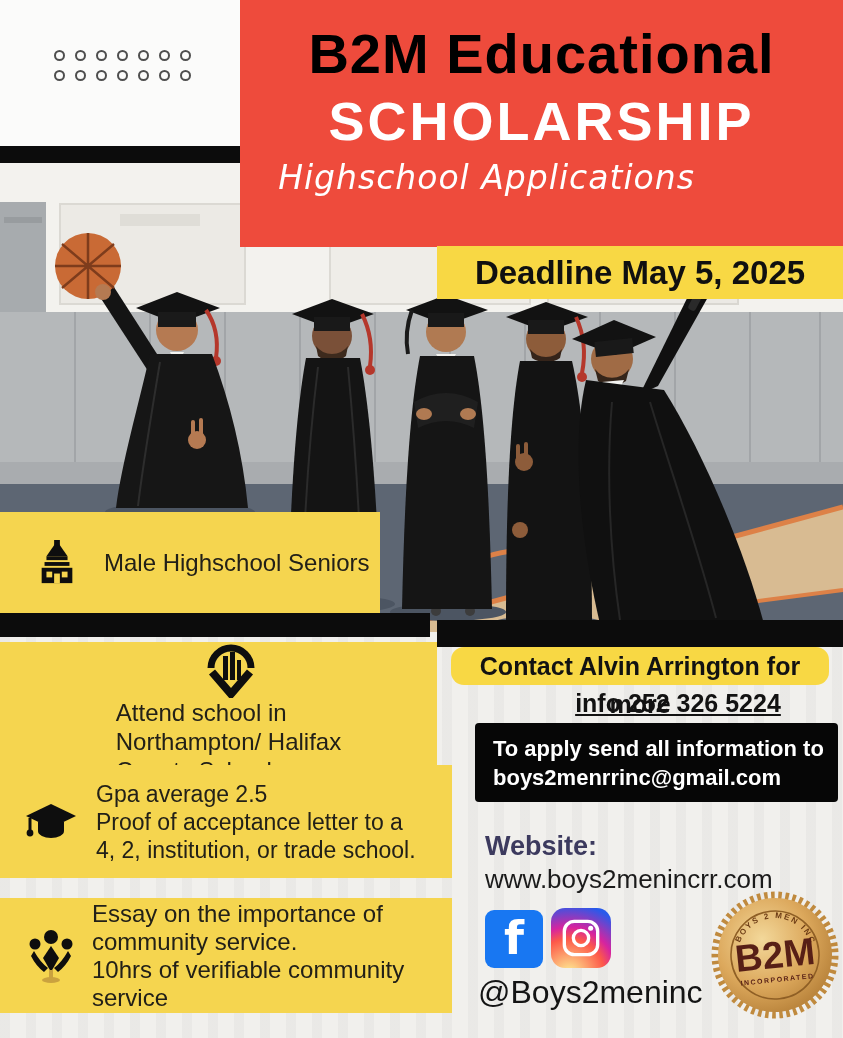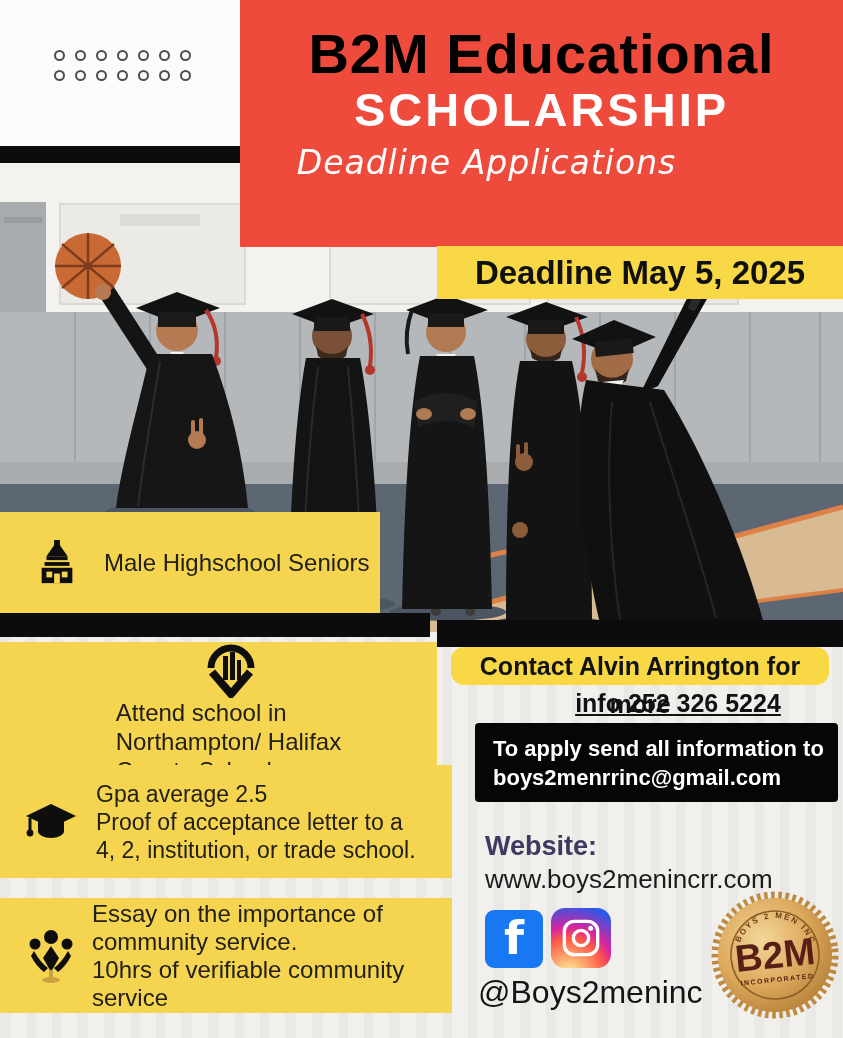--- a/index.html
+++ b/index.html
@@ -23,21 +23,21 @@
 
   
   .topcard{left:0;top:0;width:252px;height:146px;background:#fbfbfa;}
   .dots{position:absolute;left:54px;top:50px;display:grid;grid-template-columns:repeat(7,1fr);grid-gap:9px 10px;}
   .dot{width:7px;height:7px;border:2.5px solid #4e4e4e;border-radius:50%;background:transparent;}
   .strip-left{left:0;top:146px;width:252px;height:17px;background:#0c0c0c;}
 
   
   .header{left:240px;top:0;width:603px;height:247px;background:#ee4b3c;text-align:center;}
   .title-accent{margin-top:26px;font-size:56px;font-weight:bold;letter-spacing:1px;color:#000000;line-height:1;}
-  .title-main{margin-top:4px;font-size:47px;font-weight:bold;letter-spacing:3px;color:#ffffff;line-height:1;}
+  .title-main{margin-top:12px;font-size:54px;font-weight:bold;letter-spacing:3px;color:#ffffff;line-height:1;}
   .subtitle{margin-top:10px;font-size:33px;font-style:italic;color:#ffffff;transform:translateX(-55px);letter-spacing:1px;font-family:"DejaVu Sans",sans-serif;}
 
   
   .deadline{left:437px;top:246px;width:406px;height:53px;background:#f8d844;
     color:#101010;font-size:33px;font-weight:bold;text-align:center;line-height:53px;}
 
   
   .req{background:#f5d54f;display:flex;align-items:center;color:#222018;}
   .req .icon-wrap{flex:0 0 auto;display:flex;align-items:center;justify-content:center;}
   .req .req-text{white-space:pre-line;}
@@ -217,21 +217,21 @@
         <span class="dot"></span>
         <span class="dot"></span>
         <span class="dot"></span>
     </div>
   </div>
   <div class="abs strip-left"></div>
 
   <header class="abs header">
     <div class="title-accent">B2M Educational</div>
     <div class="title-main">SCHOLARSHIP</div>
-    <div class="subtitle">Deadline Applications</div>
+    <div class="subtitle">Highschool Applications</div>
   </header>
 
   <div class="abs deadline">Deadline May 5, 2025</div>
 
   <section class="abs req req1">
     <span class="icon-wrap">
       <svg width="46" height="46" viewBox="0 0 48 48">
         <polygon points="24,1 13,17 35,17" fill="#0e0e0e"></polygon>
         <rect x="21" y="0" width="6" height="6" fill="#0e0e0e"></rect>
         <rect x="13" y="17" width="22" height="4" fill="#0e0e0e"></rect>

